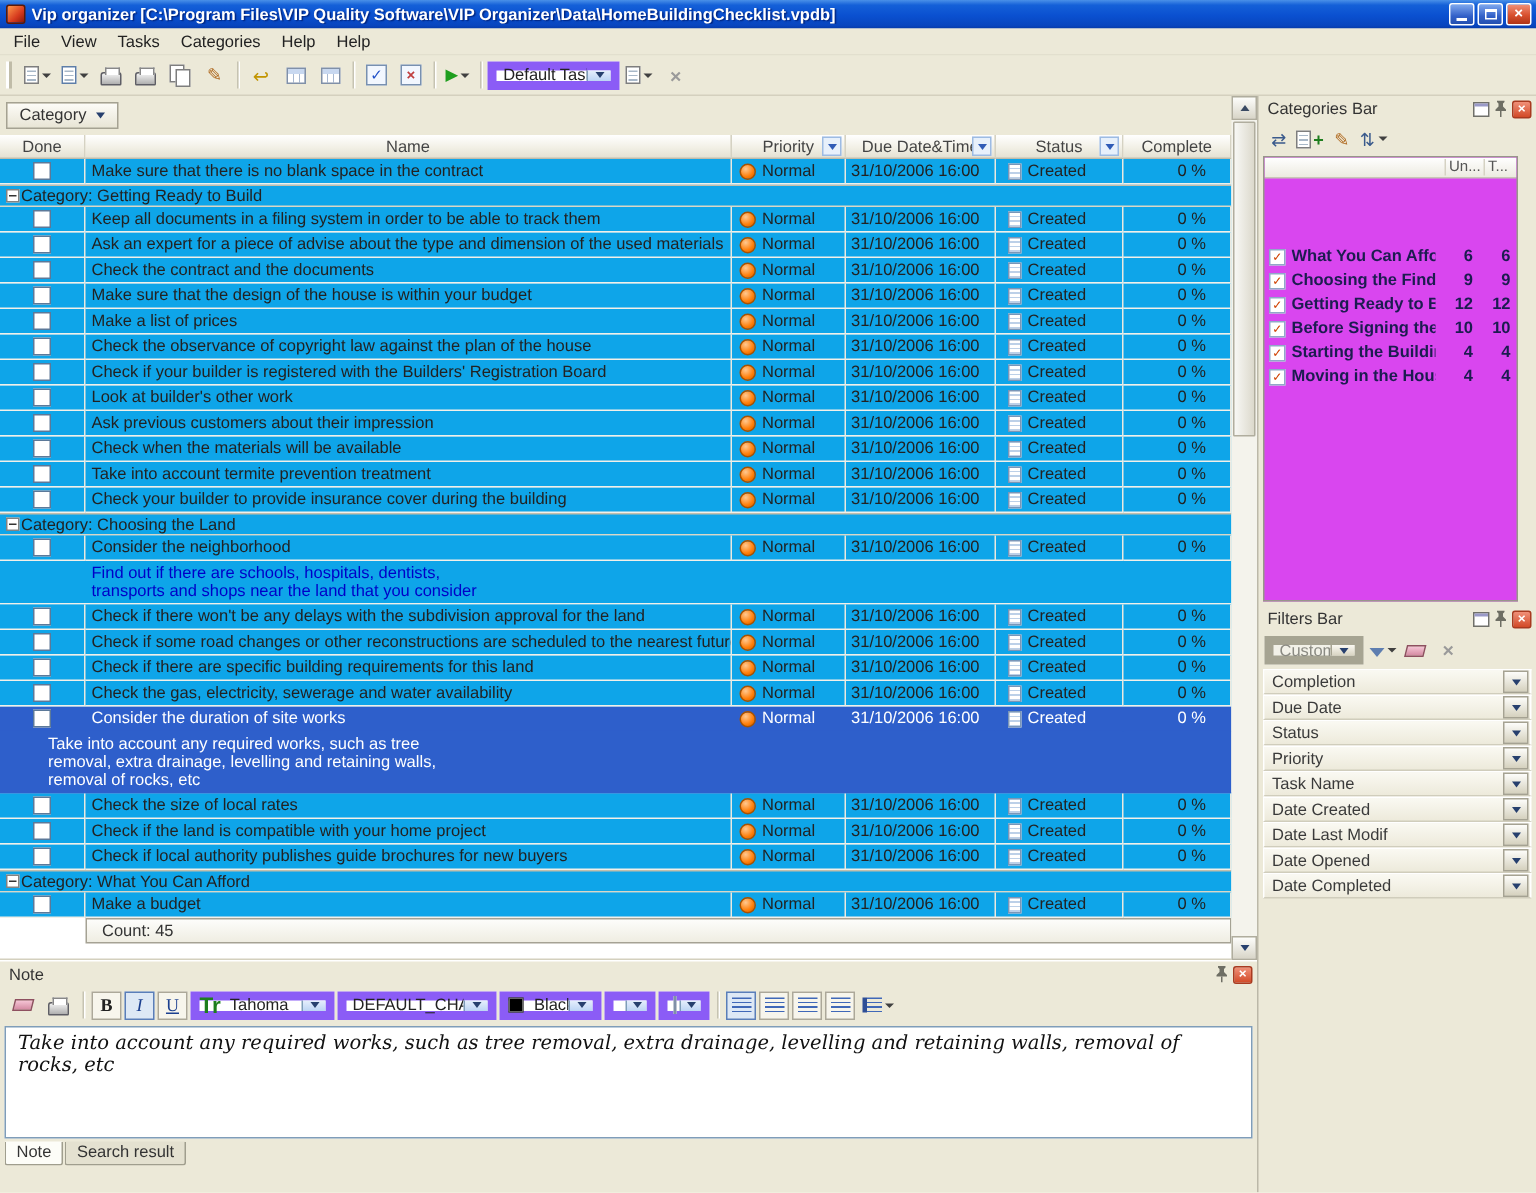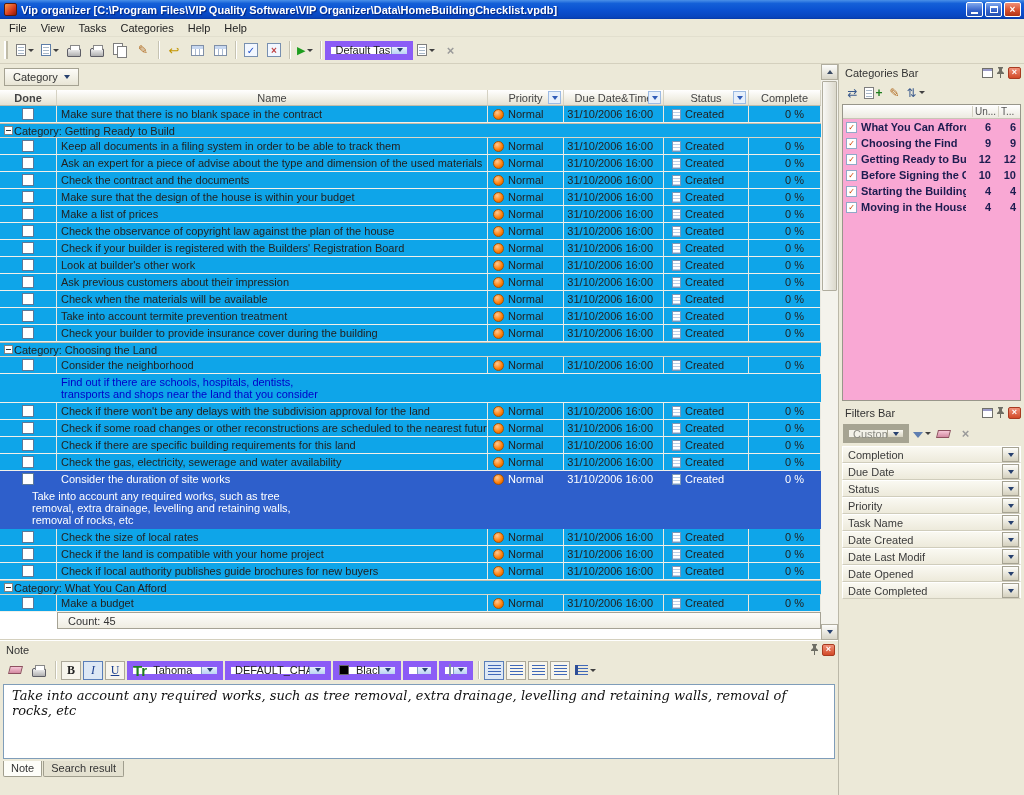--- a/index.html
+++ b/index.html
@@ -78,21 +78,21 @@
   .table-zone { height:576px; flex:0 0 576px; display:flex; flex-direction:column; overflow:hidden; }
   .group-row { height:26px; flex:0 0 26px; display:flex; align-items:center; padding-left:4px; width:821px; }
   .group-btn { height:18px; display:flex; align-items:center; gap:6px; padding:0 8px; border:1px solid #A5A292;
     background:linear-gradient(#FDFCF8,#E8E5D5); color:#333; }
   .thead { display:flex; width:821px; height:16px; flex:0 0 16px; }
   .th { position:relative; display:flex; align-items:center; justify-content:center; color:#444;
     background:linear-gradient(#FFFFFF,#F2F0E6 55%,#E4E1D3); border-right:1px solid #D5D2C3; border-bottom:1px solid #BFBCAB; overflow:hidden; }
   .th-arrow { position:absolute; right:2px; top:1px; width:13px; height:13px; background:#E7F0FB; border:1px solid #9DBBE3;
     display:flex; align-items:center; justify-content:center; }
   .th-arrow .tri-d { border-top-color:#2F5BB7; }
-  .w0{width:57px;font-weight:bold;} .w1{width:431px;} .w2{width:76px;} .w3{width:100px;} .w4{width:85px;} .w5{width:72px;}
+  .w0{width:57px;} .w1{width:431px;} .w2{width:76px;} .w3{width:100px;} .w4{width:85px;} .w5{width:72px;}
 
   .rows-bg { flex:1; background:#fff; overflow:hidden; width:821px; border-bottom:1px solid #D4D0BE; }
   .trow { display:flex; align-items:center; background:#0ea5e9; width:821px; }
   .task-row { height:17px; }
   .cell { height:100%; display:flex; align-items:center; border-right:1px solid #EAE9E0; border-bottom:1px solid #F1F0E9; overflow:hidden; white-space:nowrap; }
   .c-done { justify-content:center; }
   .c-name { padding-left:4px; }
   .c-pri { padding-left:5px; gap:4px; }
   .c-due { justify-content:flex-end; padding-right:10px; }
   .c-status { padding-left:8px; gap:4px; }
@@ -120,21 +120,21 @@
   .sb-track { flex:1; padding:0 1px; }
   .sb-thumb { height:210px; margin-top:1px; background:linear-gradient(90deg,#F8F8F5,#DCD9CC); border:1px solid #B0AD9E; border-radius:1px; }
   .tri-u { width:0; height:0; border-left:3px solid transparent; border-right:3px solid transparent; border-bottom:4px solid #3A4A63; }
 
   
   .panel-header { height:17px; flex:0 0 17px; display:flex; align-items:center; padding:0 3px 0 6px; color:#333; }
   .ph-icons { margin-left:auto; display:flex; align-items:center; gap:3px; }
   .cats-section { height:340px; flex:0 0 340px; display:flex; flex-direction:column; }
   .cats-toolbar { height:23px; flex:0 0 23px; display:flex; align-items:center; gap:2px; padding:0 4px; }
   .r-icon { height:19px; min-width:19px; display:flex; align-items:center; justify-content:center; color:#3A5A8C; font-size:12px; }
-  .cats-list-box { flex:1; margin:0 3px 3px 3px; background:#f9a8d4; border:1px solid #98968A; display:flex; flex-direction:column; overflow:hidden; }
+  .cats-list-box { flex:1; margin:0 12px 3px 3px; background:#d946ef; border:1px solid #98968A; display:flex; flex-direction:column; overflow:hidden;gap:44px; }
   .cats-head { height:14px; flex:0 0 14px; display:flex; align-items:center; font-size:10px; color:#555;
     background:linear-gradient(#FFFFFF,#ECEAE0); border-bottom:1px solid #C8C5B6; }
   .ch-spacer { flex:1; }
   .ch-col { width:26px; border-left:1px solid #D5D2C3; padding-left:2px; overflow:hidden; white-space:nowrap; }
   .ch-col.c2 { width:22px; }
   .cat-item { height:16px; display:flex; align-items:center; padding-left:3px; gap:4px; font-weight:bold; color:#1C1C50; }
   .cat-icon { width:11px; height:11px; border:1px solid #90A8C8; background:#fff; color:#D04000; font-size:8px; font-weight:bold;
     display:flex; align-items:center; justify-content:center; flex:0 0 11px; }
   .cat-item-label { flex:1; overflow:hidden; white-space:nowrap; }
   .num { width:26px; text-align:right; padding-right:5px; flex:0 0 26px; }

